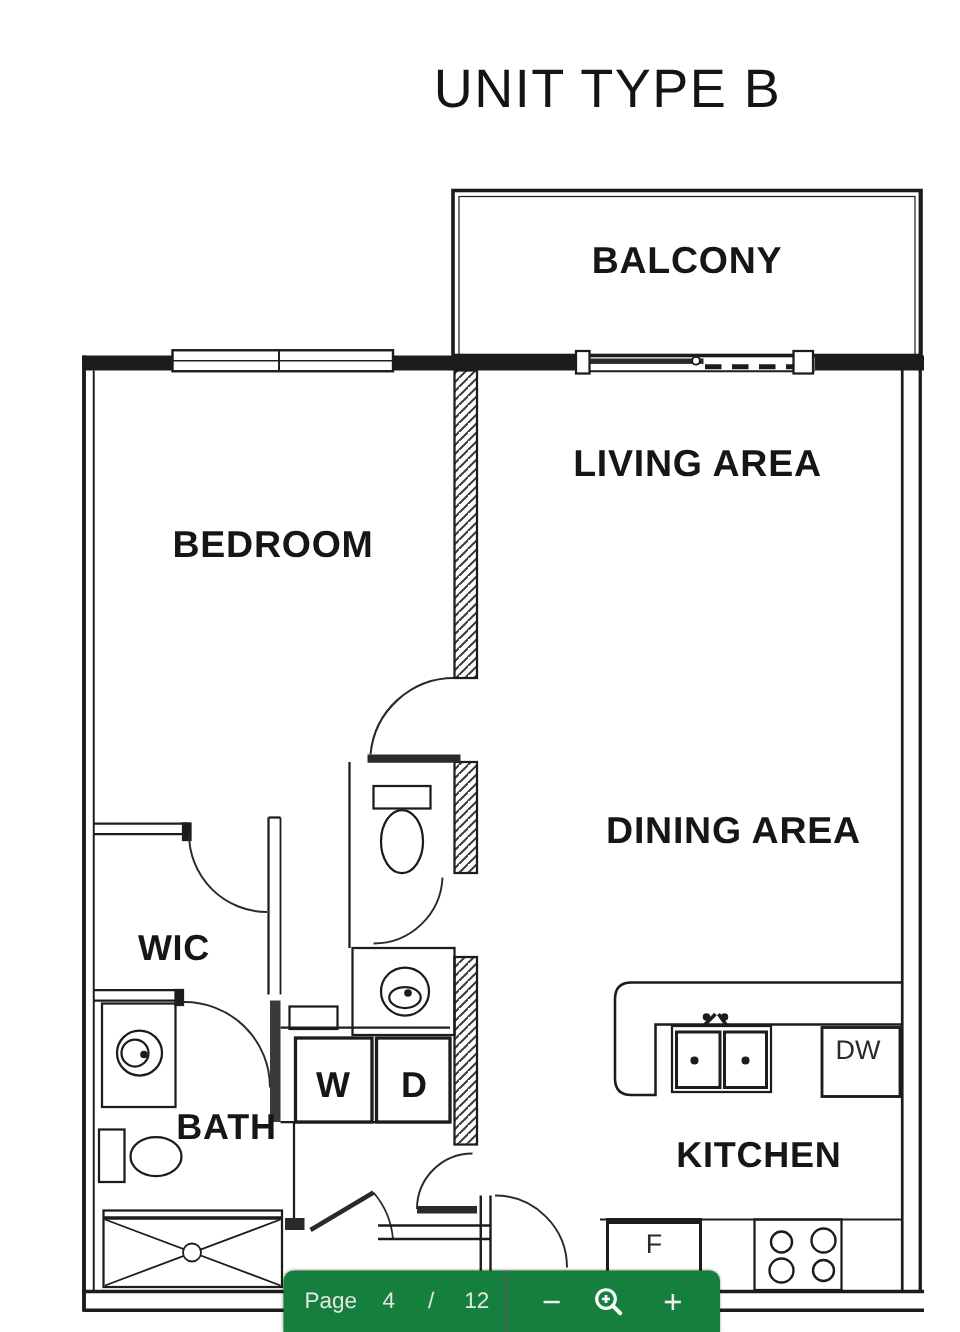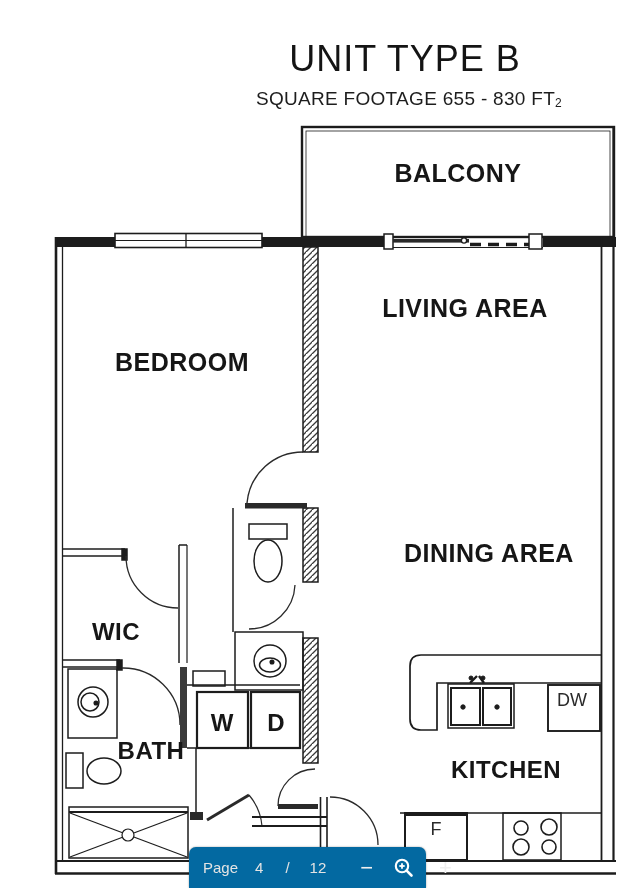--- a/index.html
+++ b/index.html
@@ -8,42 +8,41 @@
   .title{position:absolute;top:38px;left:405px;transform:translateX(-50%);
          font-size:36px;font-weight:normal;letter-spacing:1px;color:#141414;white-space:nowrap;}
   .subtitle{position:absolute;top:88px;left:409px;transform:translateX(-50%);
          font-size:19px;color:#1d1d1d;letter-spacing:.3px;white-space:nowrap;}
   .subtitle .sub{font-size:12px;vertical-align:baseline;position:relative;top:2px;}
   svg text{font-family:"Liberation Sans", sans-serif;fill:#161616;}
   .room-label{font-weight:bold;font-size:25px;letter-spacing:.5px;}
   .room-label.small{font-size:24px;}
   .appl-label{font-size:18px;fill:#2a2a2a;}
   .wd-label{font-weight:bold;font-size:24px;}
-  .toolbar{position:absolute;left:189px;top:847px;width:237px;height:41px;
-           background:#0369a1;border-radius:7px 7px 0 0;display:flex;align-items:center;
+  .toolbar{position:absolute;left:189px;top:847px;width:291px;height:41px;
+           background:#15803d;border-radius:7px 7px 0 0;display:flex;align-items:center;
            color:#e4e4e4;font-size:15px;box-shadow:0 0 2px rgba(0,0,0,.4);}
   .toolbar span{display:inline-block;}
   .tb-page{margin-left:14px;}
   .tb-cur{margin-left:17px;}
   .tb-sep{margin-left:22px;}
   .tb-total{margin-left:20px;}
   .tb-divider{margin-left:11px;width:1px;height:41px;background:#5a5a5a;}
   .tb-btn{background:none;border:none;color:#efefef;padding:0;cursor:pointer;
           font-family:"Liberation Sans", sans-serif;line-height:1;}
   .tb-minus{margin-left:23px;font-size:22px;}
   .tb-mag{margin-left:20px;width:24px;height:24px;display:flex;align-items:center;justify-content:center;}
   .tb-plus{margin-left:24px;font-size:22px;}
 </style>
 </head>
 <body>
 
 <div id="stage">
 
   <div class="title">UNIT TYPE B</div>
-  <div class="subtitle"><span>SQUARE FOOTAGE 655 - 830 FT</span><span class="sub">2</span></div>
 
   <svg width="640" height="888" viewBox="0 0 640 888" style="position:absolute;left:0;top:0;">
     <defs>
       <pattern id="hatch" width="6" height="6" patternUnits="userSpaceOnUse">
         <rect width="6" height="6" fill="#ffffff"></rect>
         <path d="M-1,7 L7,-1 M-1,13 L13,-1" stroke="#3a3a3a" stroke-width="1.3"></path>
       </pattern>
     </defs>
 
     <g>

